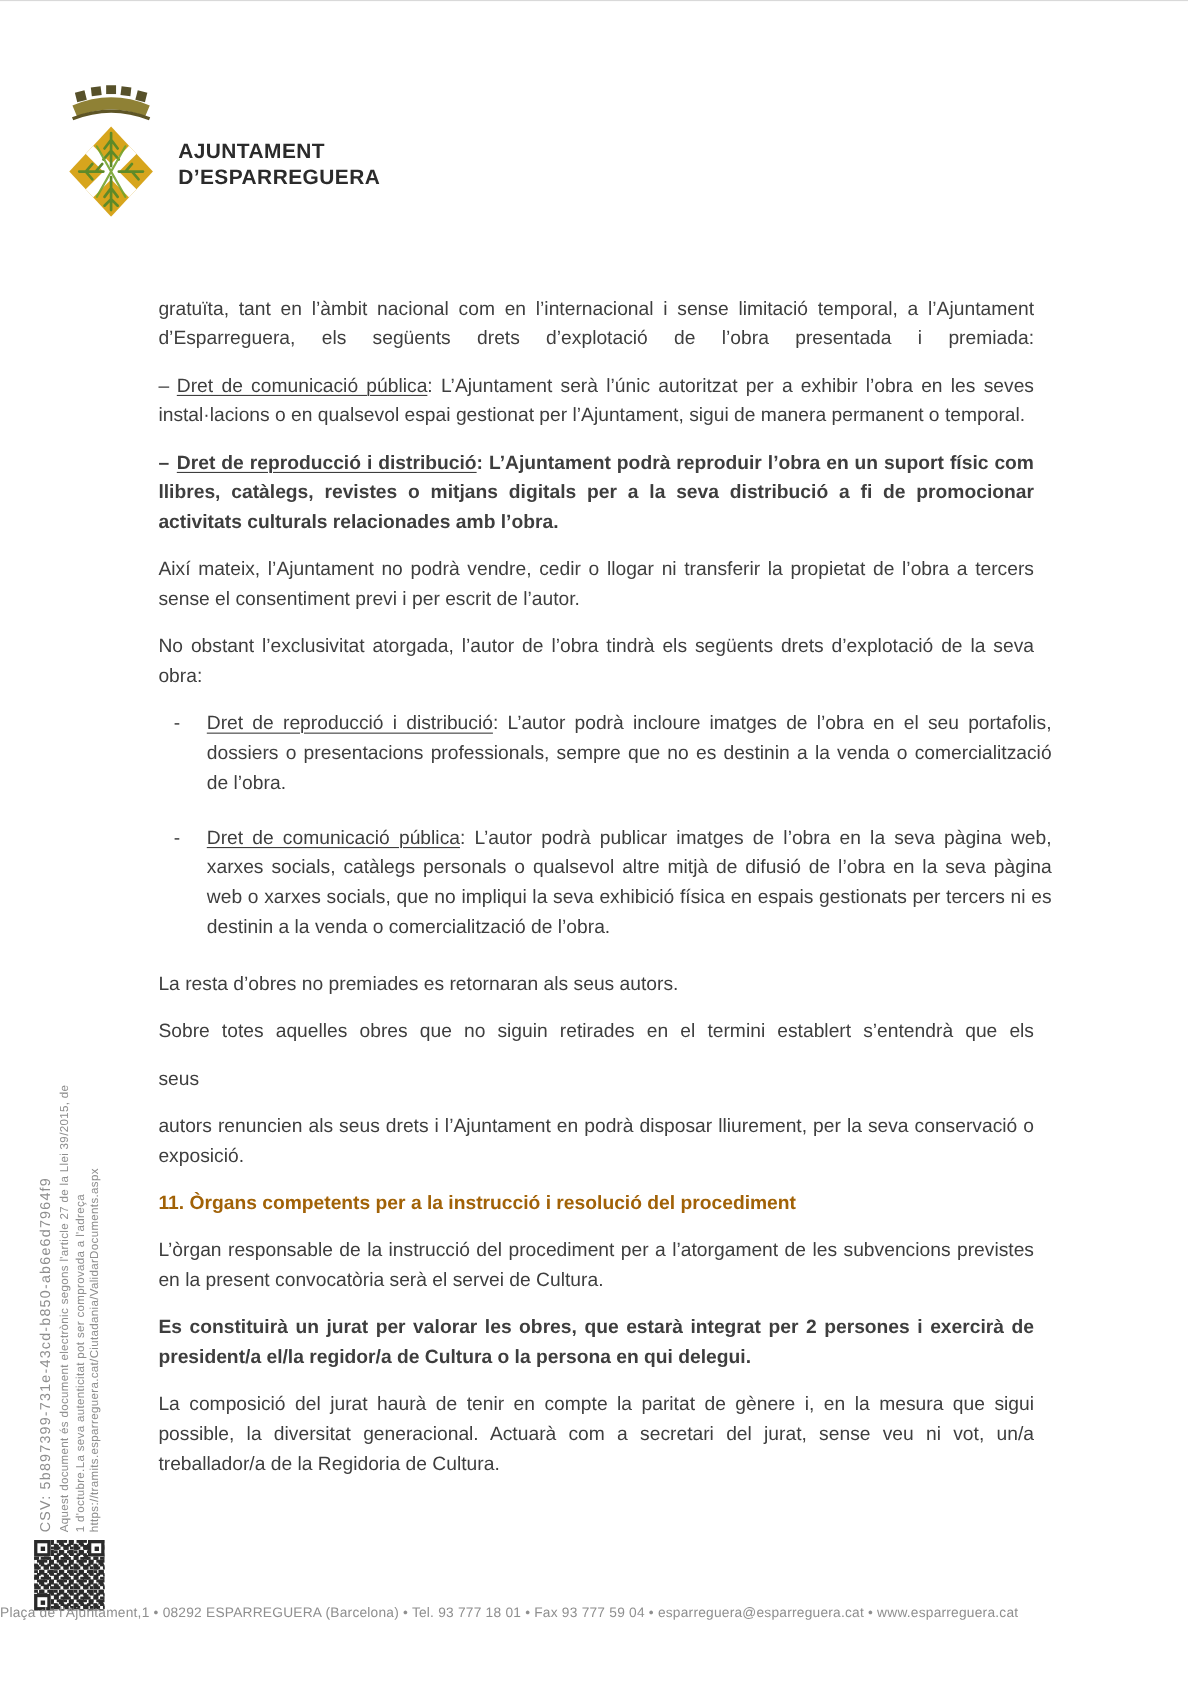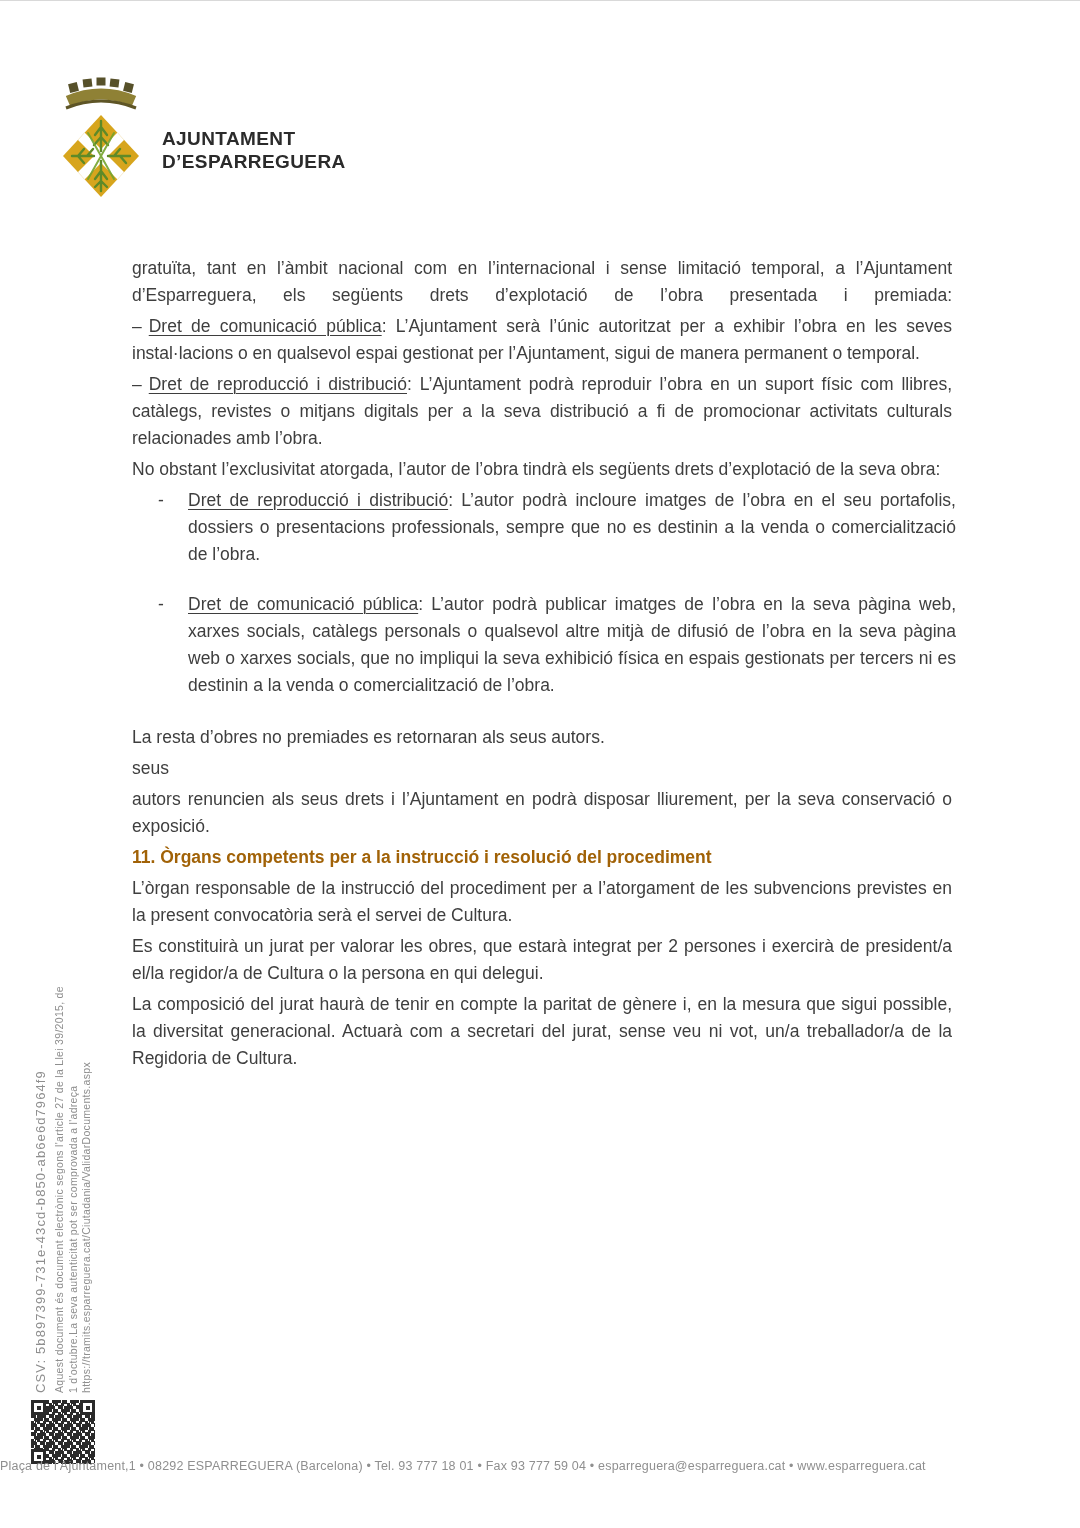--- a/index.html
+++ b/index.html
@@ -8,30 +8,30 @@
     font-family:"Liberation Sans",sans-serif;overflow:hidden;
     border-top:1px solid #d9d9d9;box-sizing:border-box;
   }
   
   .logo{position:absolute;left:60px;top:74px;display:flex;align-items:flex-start;}
   .logo-name{margin:52px 0 0 20px;font-weight:bold;font-size:19px;line-height:23px;
     color:#2b2b2b;letter-spacing:.4px;white-space:pre-line;}
   
   .content{position:absolute;left:128px;top:250px;width:828px;
     color:#3e3e3e;font-size:17.5px;line-height:27px;}
-  .content p,.content div.block{margin:4px;text-align:justify;}
+  .content p,.content div.block{margin:16px;text-align:justify;}
   .fill-last{text-align-last:justify;}
   .indent{margin-left:57px;}
   .dash{margin-right:7px;}
   u,.utitle{text-decoration:underline;text-underline-offset:3px;text-decoration-thickness:1.3px;}
   .list-item{display:flex;margin-left:30px;}
   .list-marker{flex:none;width:30px;}
   .list-text{flex:1;text-align:justify;}
   .heading{font-weight:bold;color:#a16207;text-align:left !important;}
-  .mb26{margin-bottom:26px;} .mb16{margin-bottom:16px;} .mb18{margin-bottom:18px;}
+  .mb26{margin-bottom:26px;} .mb16{margin-bottom:16px;} .mb18{margin-bottom:18px;font-weight:bold;}
   .mb24{margin-bottom:24px;} .mb23{margin-bottom:23px;} .mb25{margin-bottom:25px;}
   .mb28{margin-bottom:28px;} .mb30{margin-bottom:30px;} .mb20{margin-bottom:20px;}
   .mb19{margin-bottom:19px;} .mb0{margin-bottom:0;}
   
   .side-meta{position:absolute;left:33px;top:1392px;width:470px;
     transform-origin:0 0;transform:rotate(-90deg);color:#8e8e8e;}
   .side-csv{font-size:13px;letter-spacing:1.1px;margin-bottom:5px;white-space:nowrap;}
   .side-legal{font-size:10.5px;line-height:13.5px;letter-spacing:.3px;white-space:nowrap;}
   
   .qr{position:absolute;left:31px;top:1399px;width:64px;height:64px;
@@ -89,35 +89,37 @@
   </div>
 
   <div class="content">
 
     <p class="mb26 fill-last">gratuïta, tant en l’àmbit nacional com en l’internacional i sense limitació temporal, a l’Ajuntament d’Esparreguera, els següents drets d’explotació de l’obra presentada i premiada:</p>
 
     <div class="block indent mb16"><span class="dash">–</span><u>Dret de comunicació pública</u><span>: L’Ajuntament serà l’únic autoritzat per a exhibir l’obra en les seves instal·lacions o en qualsevol espai gestionat per l’Ajuntament, sigui de manera permanent o temporal.</span></div>
 
     <div class="block indent mb18"><span class="dash">–</span><u>Dret de reproducció i distribució</u><span>: L’Ajuntament podrà reproduir l’obra en un suport físic com llibres, catàlegs, revistes o mitjans digitals per a la seva distribució a fi de promocionar activitats culturals relacionades amb l’obra.</span></div>
 
+    <p class="mb16">Així mateix, l’Ajuntament no podrà vendre, cedir o llogar ni transferir la propietat de l’obra a tercers sense el consentiment previ i per escrit de l’autor.</p>
 
     <p class="mb24">No obstant l’exclusivitat atorgada, l’autor de l’obra tindrà els següents drets d’explotació de la seva obra:</p>
 
     <div class="list-item mb23">
       <span class="list-marker">-</span>
       <div class="list-text"><u>Dret de reproducció i distribució</u><span>: L’autor podrà incloure imatges de l’obra en el seu portafolis, dossiers o presentacions professionals, sempre que no es destinin a la venda o comercialització de l’obra.</span></div>
     </div>
 
     <div class="list-item mb25">
       <span class="list-marker">-</span>
       <div class="list-text"><u>Dret de comunicació pública</u><span>: L’autor podrà publicar imatges de l’obra en la seva pàgina web, xarxes socials, catàlegs personals o qualsevol altre mitjà de difusió de l’obra en la seva pàgina web o xarxes socials, que no impliqui la seva exhibició física en espais gestionats per tercers ni es destinin a la venda o comercialització de l’obra.</span></div>
     </div>
 
     <p class="mb28">La resta d’obres no premiades es retornaran als seus autors.</p>
 
+    <div class="block fill-last mb0">Sobre totes aquelles obres que no siguin retirades en el termini establert s’entendrà que els</div>
     <div class="block mb0" style="text-align:left">seus</div>
     <div class="block mb30">autors renuncien als seus drets i l’Ajuntament en podrà disposar lliurement, per la seva conservació o exposició.</div>
 
     <p class="heading mb20">11. Òrgans competents per a la instrucció i resolució del procediment</p>
 
     <p class="mb19">L’òrgan responsable de la instrucció del procediment per a l’atorgament de les subvencions previstes en la present convocatòria serà el servei de Cultura.</p>
 
     <p class="mb18">Es constituirà un jurat per valorar les obres, que estarà integrat per 2 persones i exercirà de president/a el/la regidor/a de Cultura o la persona en qui delegui.</p>
 
     <p class="mb0">La composició del jurat haurà de tenir en compte la paritat de gènere i, en la mesura que sigui possible, la diversitat generacional. Actuarà com a secretari del jurat, sense veu ni vot, un/a treballador/a de la Regidoria de Cultura.</p>

